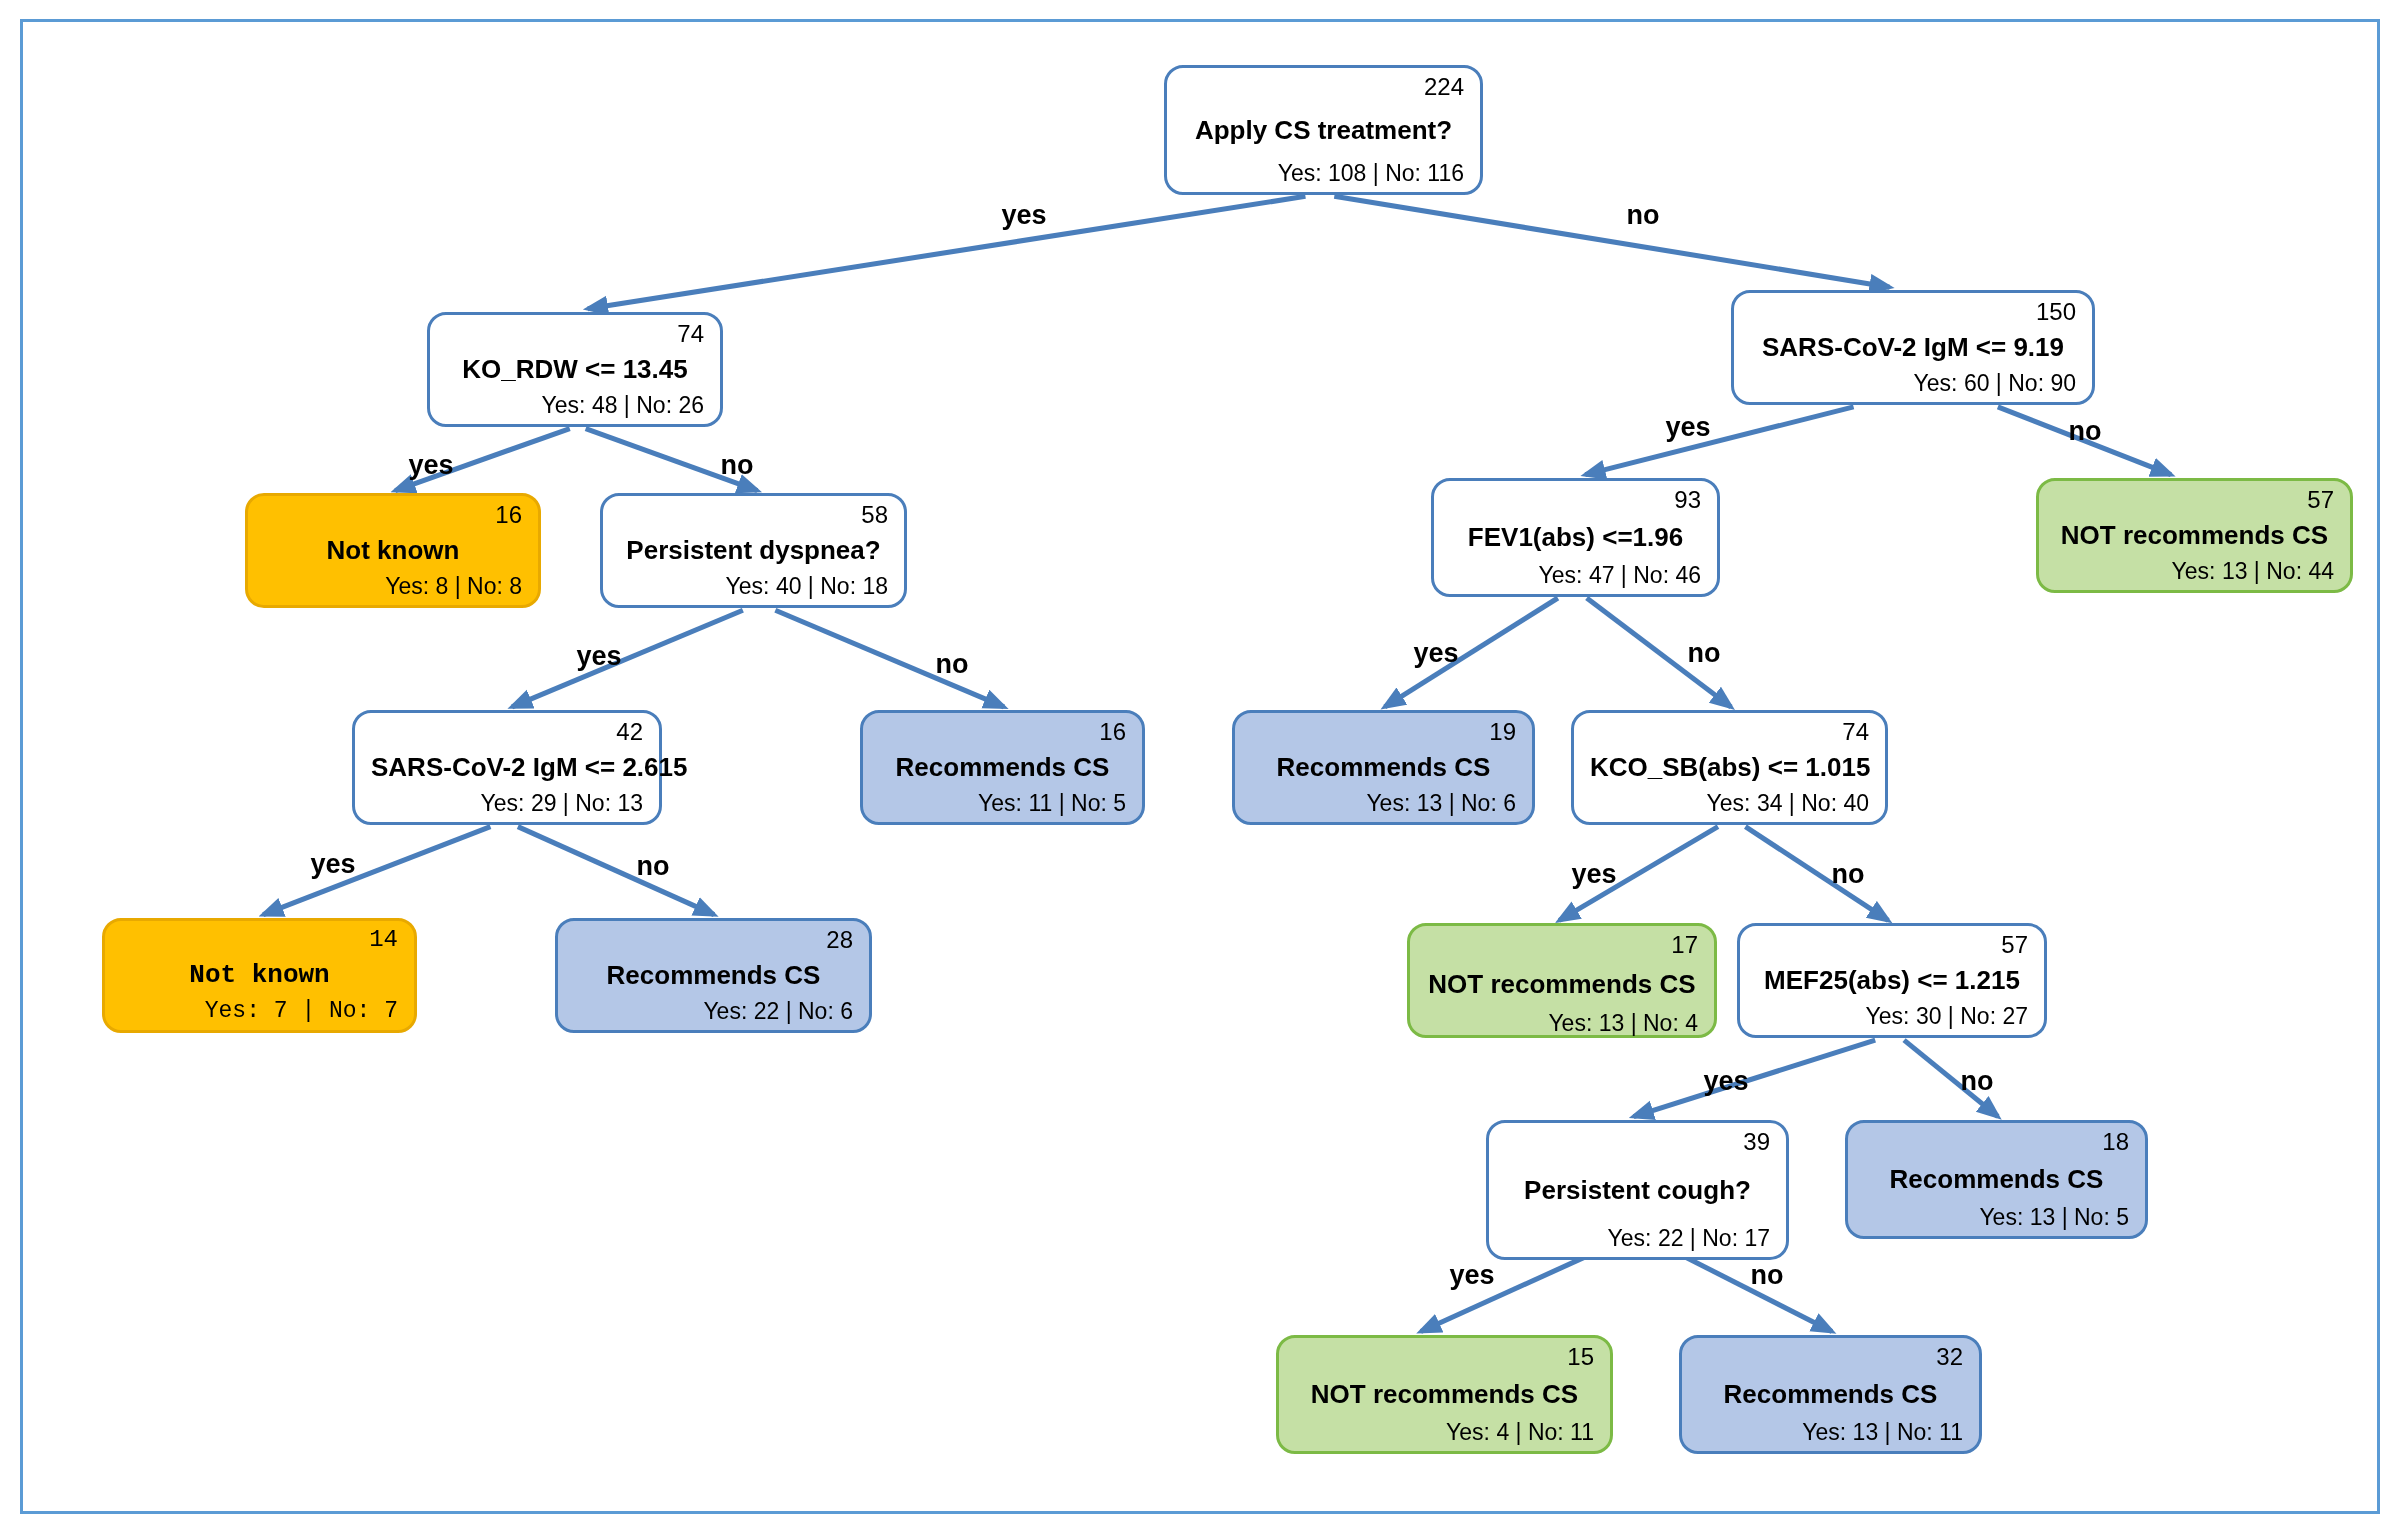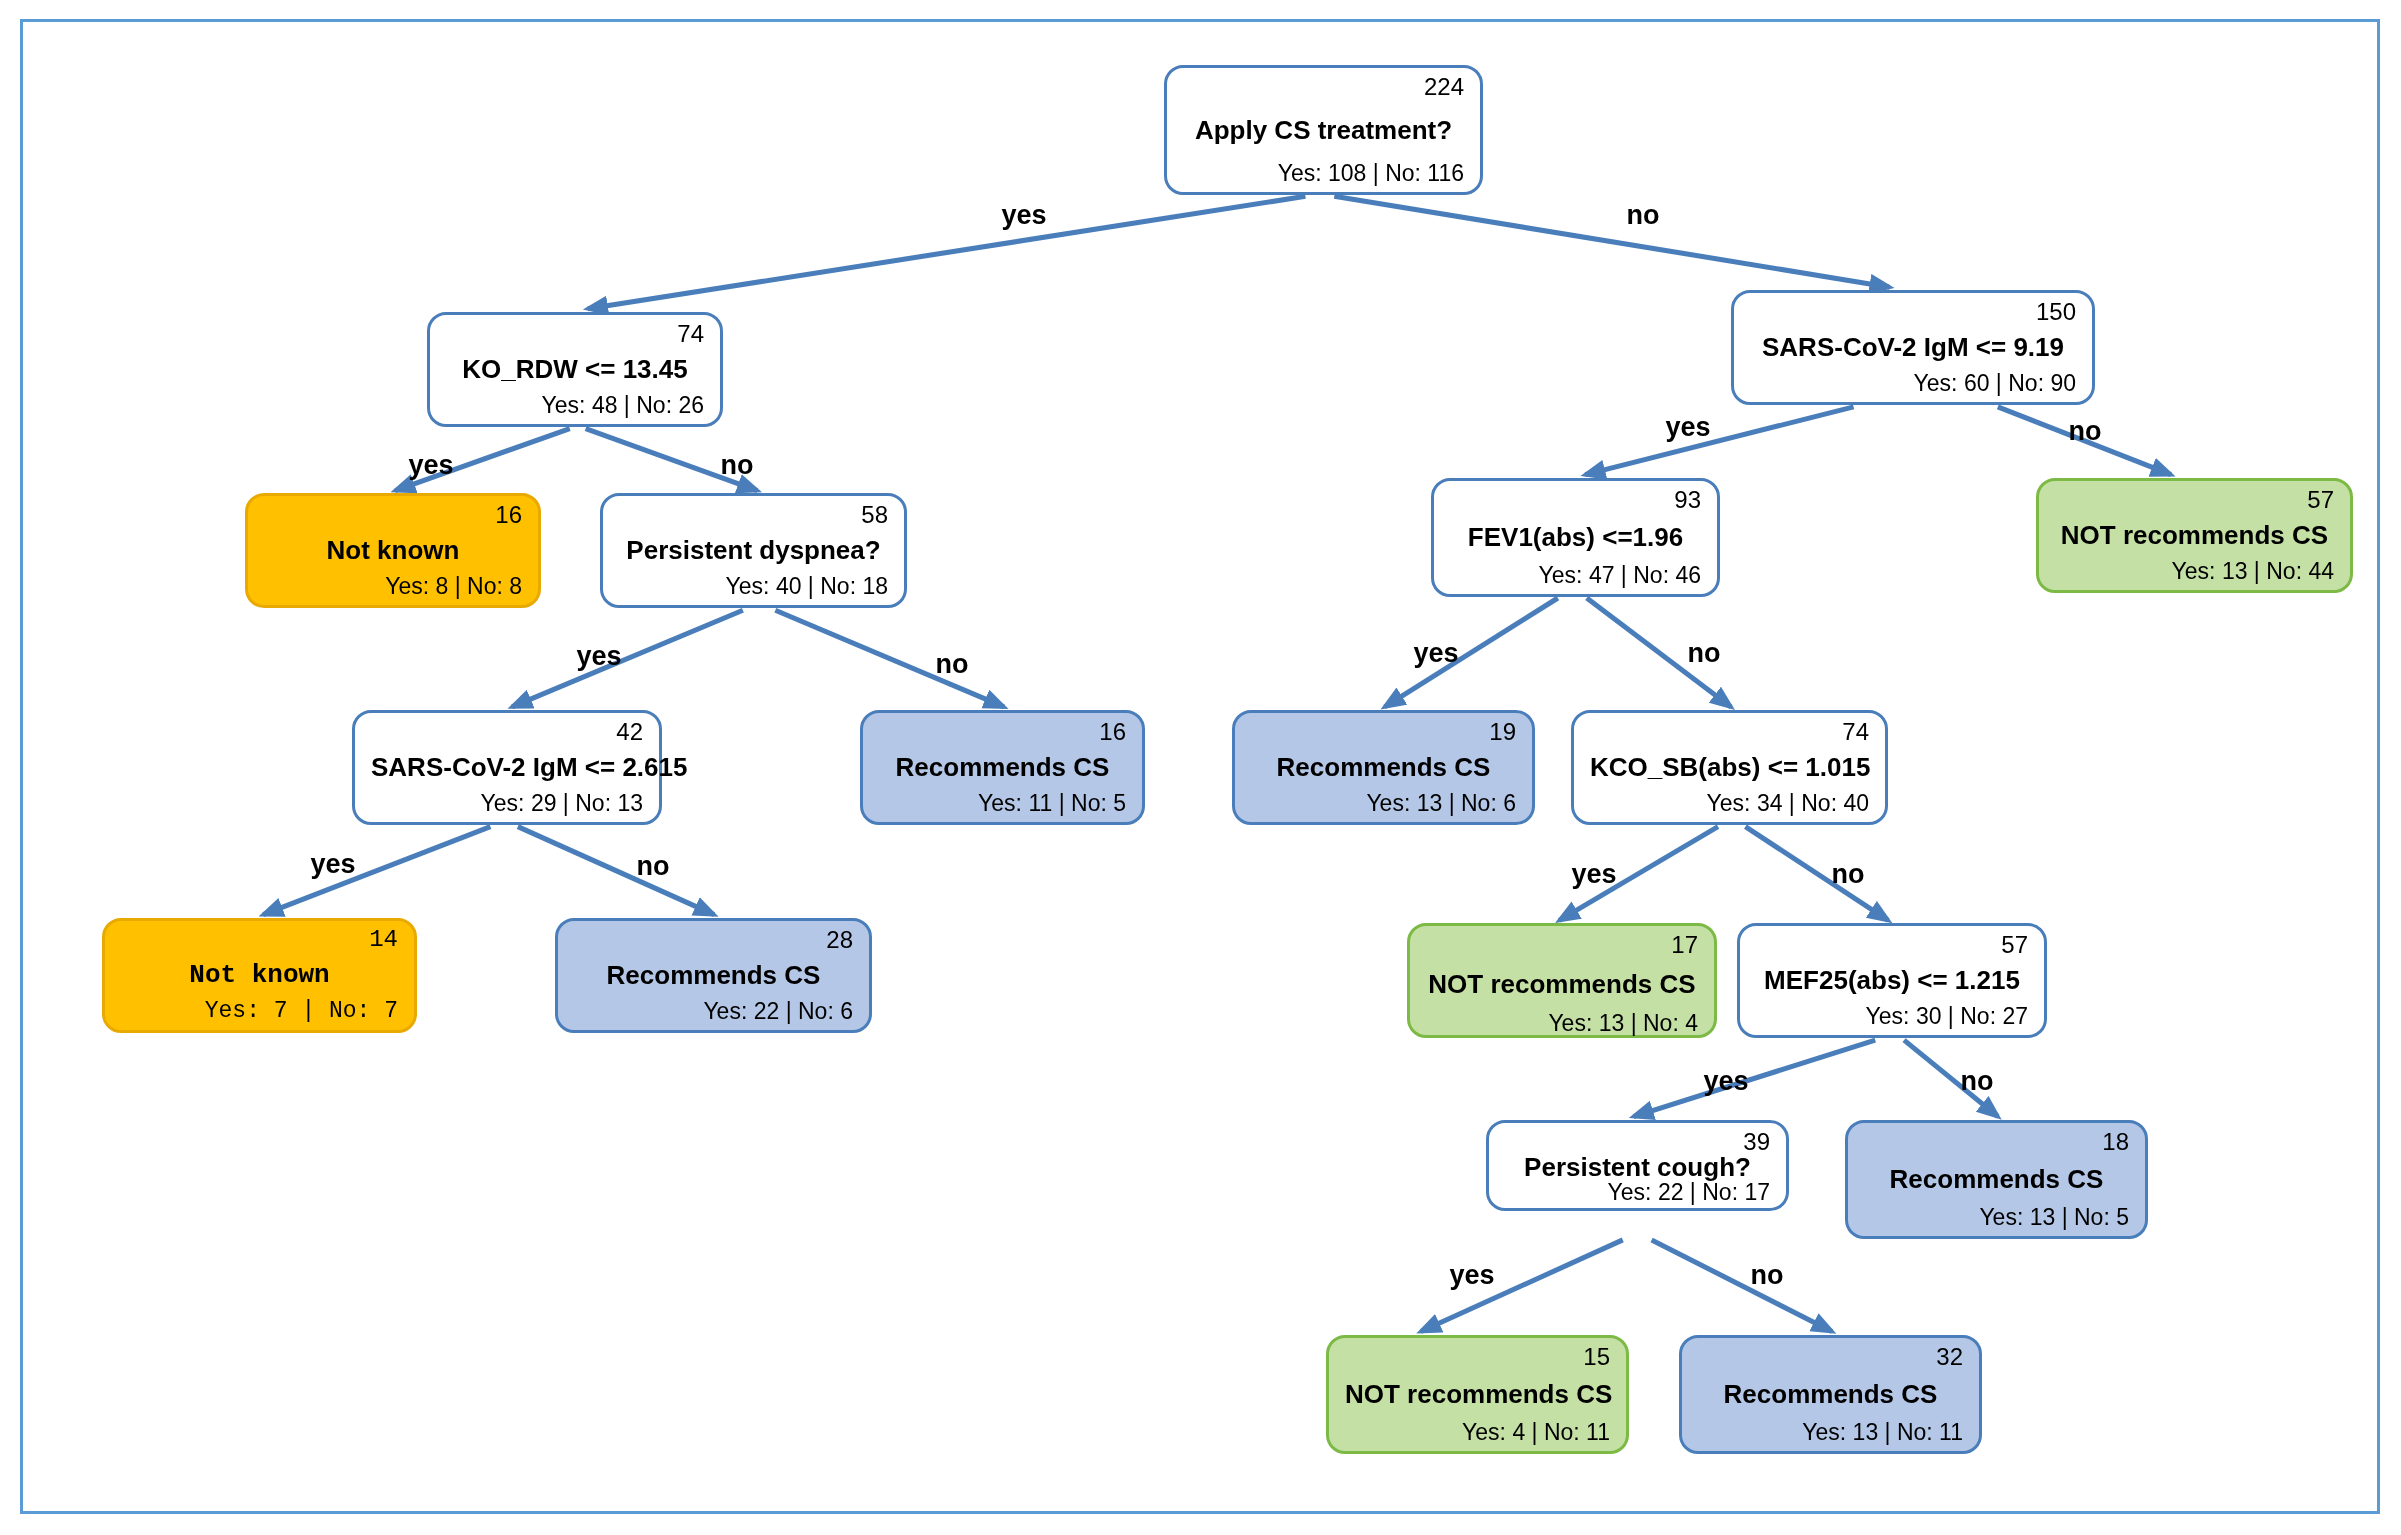--- a/index.html
+++ b/index.html
@@ -181,31 +181,31 @@
       <div class="node notrec" style="left: 1407px; top: 923px; width: 310px; height: 115px; gap: 14px;">
         <div class="node-count">17</div>
         <div class="node-label">NOT recommends CS</div>
         <div class="node-stats">Yes: 13 | No: 4</div>
       </div>
       <div class="node decision" style="left: 1737px; top: 923px; width: 310px; height: 115px;">
         <div class="node-count">57</div>
         <div class="node-label">MEF25(abs) &lt;= 1.215</div>
         <div class="node-stats">Yes: 30 | No: 27</div>
       </div>
-      <div class="node decision" style="left: 1486px; top: 1120px; width: 303px; height: 91px;">
+      <div class="node decision" style="left: 1486px; top: 1120px; width: 303px; height: 140px;">
         <div class="node-count">39</div>
         <div class="node-label">Persistent cough?</div>
         <div class="node-stats">Yes: 22 | No: 17</div>
       </div>
       <div class="node rec" style="left: 1845px; top: 1120px; width: 303px; height: 119px;">
         <div class="node-count">18</div>
         <div class="node-label">Recommends CS</div>
         <div class="node-stats">Yes: 13 | No: 5</div>
       </div>
-      <div class="node notrec" style="left: 1326px; top: 1335px; width: 303px; height: 119px; justify-content: space-between;">
+      <div class="node notrec" style="left: 1276px; top: 1335px; width: 337px; height: 119px; justify-content: space-between;">
         <div class="node-count">15</div>
         <div class="node-label">NOT recommends CS</div>
         <div class="node-stats">Yes: 4 | No: 11</div>
       </div>
       <div class="node rec" style="left: 1679px; top: 1335px; width: 303px; height: 119px;">
         <div class="node-count">32</div>
         <div class="node-label">Recommends CS</div>
         <div class="node-stats">Yes: 13 | No: 11</div>
       </div>
     </div>

